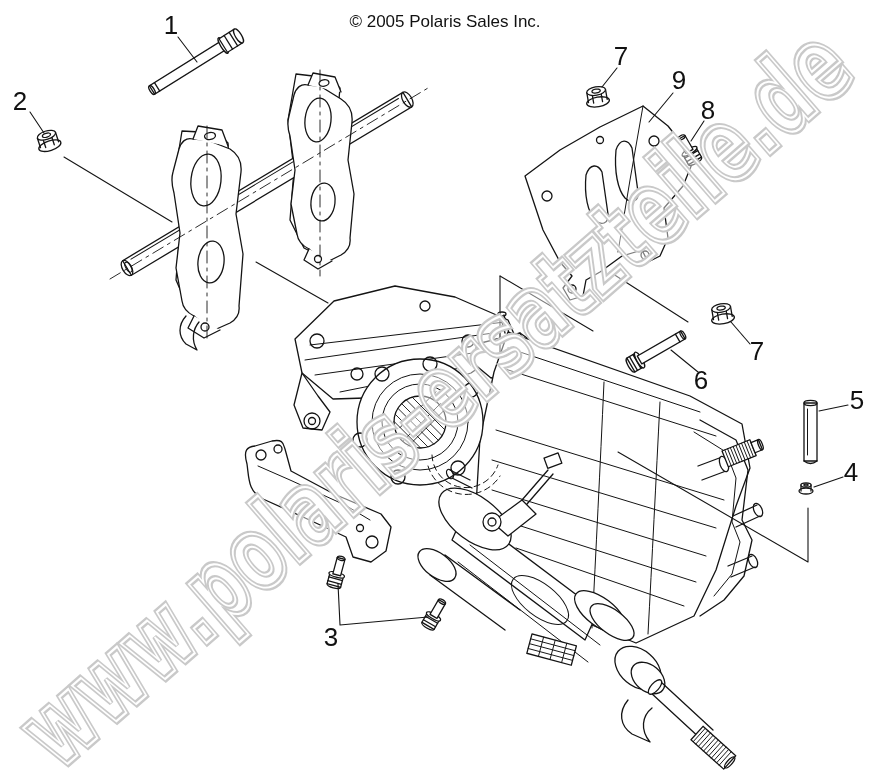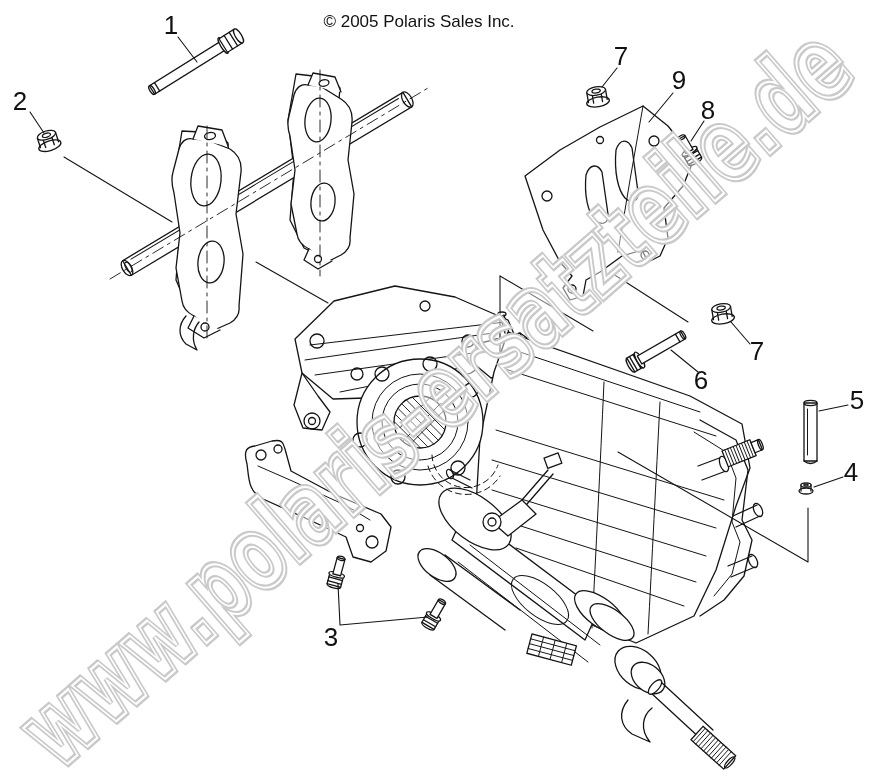--- a/index.html
+++ b/index.html
@@ -12,21 +12,21 @@
   svg .ln .thin{stroke-width:1;}
   svg .ln .lead{stroke-width:1.1;}
   svg .ln .axis{stroke-width:0.9;stroke-dasharray:12 5 3 5;}
   svg .ln .hatch{stroke-width:0.9;}
   .wm1{font-family:"DejaVu Sans",sans-serif;font-weight:bold;font-size:102px;
        fill:rgba(255,255,255,0.45);stroke:#c9c9c9;stroke-width:7px;}
   .wm2{font-family:"DejaVu Sans",sans-serif;font-weight:bold;font-size:102px;
        fill:none;stroke:#ffffff;stroke-width:2.2px;}
   .callout{position:absolute;transform:translate(-50%,-50%);font-size:26px;color:#111;
            font-family:"Liberation Sans",sans-serif;line-height:1;}
-  .copyright{position:absolute;left:419px;top:12px;transform:translateX(-50%);
+  .copyright{position:absolute;left:445px;top:12px;transform:translateX(-50%);
              font-size:17px;color:#111;white-space:nowrap;
              font-family:"Liberation Sans",sans-serif;}
 </style>
 </head>
 <body>
 
 <div class="stage">
 
 <svg width="886" height="784" viewBox="0 0 886 784">
   <g class="ln">

